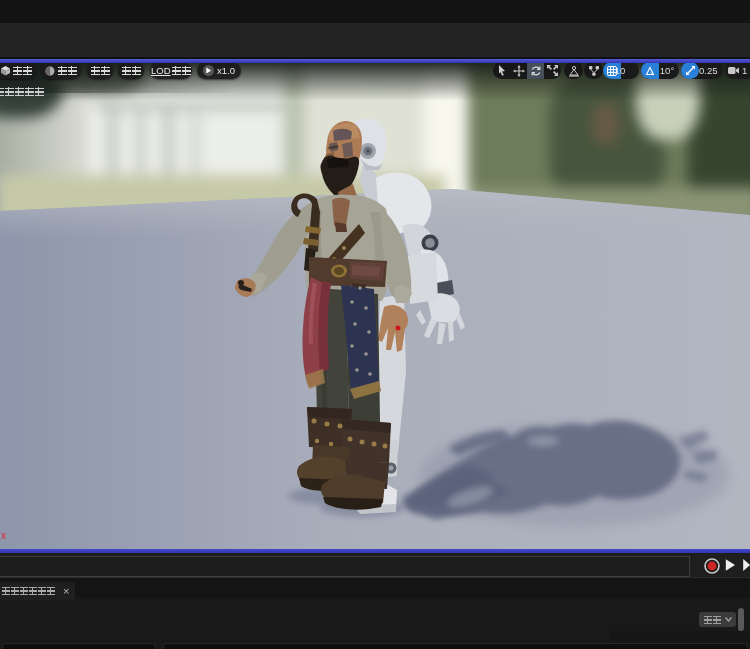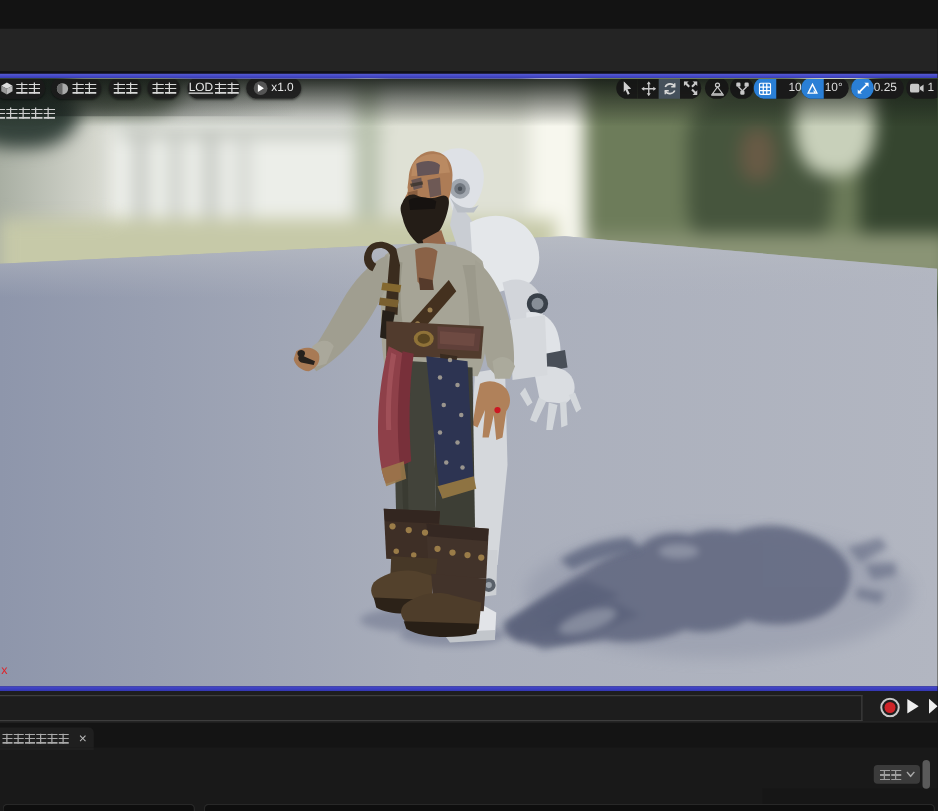--- a/index.html
+++ b/index.html
@@ -300,21 +300,21 @@
       </svg>
   </div>
 
   <div class="abs" style="left:603px;top:-1px;width:36px;height:17px;background:#1a1a1a;border-radius:9px;"></div>
   <div class="abs" style="left:603px;top:-1px;width:18px;height:17px;background:#2a7fd6;border-radius:9px 0 0 9px;display:flex;align-items:center;justify-content:center;">
     <svg width="10" height="10" viewBox="0 0 10 10" fill="none" stroke="#fff" stroke-width="1">
         <rect x="0.5" y="0.5" width="9" height="9" rx="1.5"></rect>
         <path d="M3.6 0.5 V9.5 M6.4 0.5 V9.5 M0.5 3.6 H9.5 M0.5 6.4 H9.5"></path>
       </svg>
   </div>
-  <div class="abs" style="left:628px;top:2px;width:16px;color:#ddd;font-size:9.5px;text-align:center;">10</div>
+  <div class="abs" style="left:612px;top:2px;width:16px;color:#ddd;font-size:9.5px;text-align:center;">10</div>
 
   <div class="abs" style="left:641px;top:-1px;width:38px;height:17px;background:#1a1a1a;border-radius:9px;"></div>
   <div class="abs" style="left:641px;top:-1px;width:18px;height:17px;background:#2a7fd6;border-radius:9px 0 0 9px;display:flex;align-items:center;justify-content:center;">
     <svg width="10" height="10" viewBox="0 0 10 10" fill="none" stroke="#fff" stroke-width="1.1">
         <path d="M1.5 8.5 L8.5 8.5 L5 1.5 Z"></path>
         <path d="M5.8 6.5 A2.5 2.5 0 0 1 6.8 8.4" stroke-width=".9"></path>
       </svg>
   </div>
   <div class="abs" style="left:659px;top:2px;width:16px;color:#ddd;font-size:9.5px;text-align:center;">10°</div>
 

